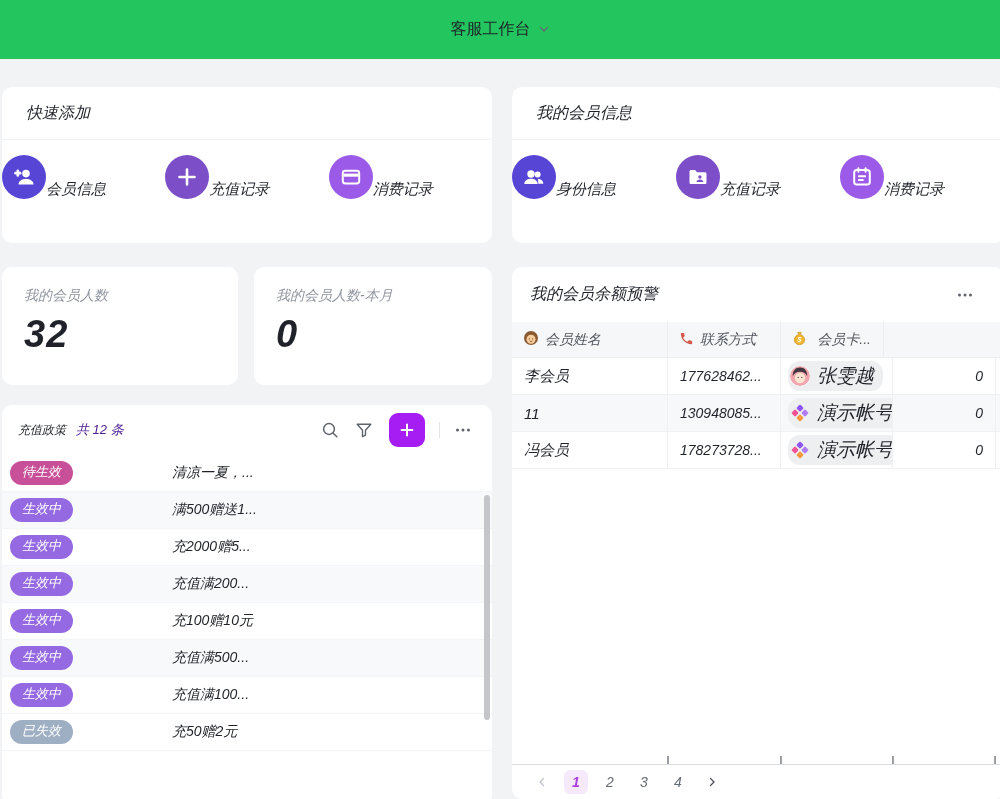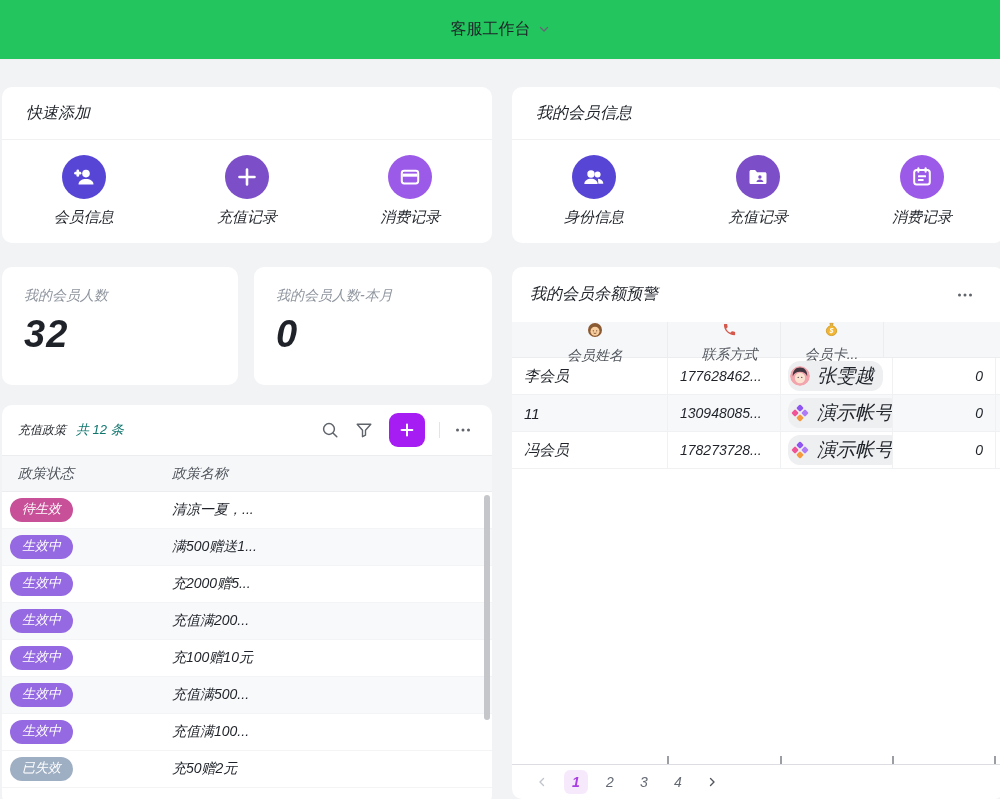--- a/index.html
+++ b/index.html
@@ -17,47 +17,47 @@
     display:flex; align-items:center; justify-content:center;
   }
   .topbar-title { display:flex; align-items:center; gap:7px; font-size:16px; color:#1F2329; cursor:pointer; }
   
   .card { position:absolute; background:#fff; border-radius:10px;font-style:italic; }
   .card-head {
     display:flex; align-items:center; height:53px; padding:0 24px;
     border-bottom:1px solid #F0F1F2; font-size:16px; font-weight:500; color:#1F2329;
   }
   .quick-items { display:flex; padding-top:15px; }
-  .quick-item { flex:1; display:flex; flex-direction:column; align-items:center; cursor:pointer; }
+  .quick-item { flex:1; display:flex; flex-direction:row; align-items:flex-end; cursor:pointer; }
   .circle { width:44px; height:44px; border-radius:50%; display:flex; align-items:center; justify-content:center; }
   .quick-label { margin-top:9px; font-size:15px; color:#1F2329; }
   
   .stat-card { padding:20px 22px; }
   .stat-label { font-size:14px; color:#8F959E; }
   .stat-value { margin-top:8px; font-size:38px; font-weight:650; color:#1F2329; letter-spacing:1px; }
   
   .alert-head { display:flex; align-items:center; justify-content:space-between; height:55px; padding:0 26px 0 18px; font-size:16px; font-weight:500; }
   .thead { display:flex; align-items:center; height:36px; background:#F6F7F8; border-bottom:1px solid #ECEDEF; color:#51565D; font-size:14px; font-weight:400; }
-  .th { display:flex; align-items:center; gap:6px; padding-left:11px; height:100%; border-right:1px solid #ECEDEF;flex-direction:column; }
+  .th { display:flex; align-items:center; gap:6px; padding-left:11px; height:100%; border-right:1px solid #ECEDEF; }
   .trow { display:flex; align-items:center; height:37px; border-bottom:1px solid #F0F1F3; font-size:15px; cursor:pointer; }
   .trow.alt { background:#F7F8FA; }
   .td { display:flex; align-items:center; padding-left:12px; height:100%; border-right:1px solid #F0F1F3; overflow:hidden; white-space:nowrap; }
   .c-name { width:156px; } .c-contact { width:113px; font-size:14px; } .c-agent { width:112px; padding-left:7px; } .c-balance { width:103px; justify-content:flex-end; padding-right:12px; font-size:14px; }
   .pill { display:flex; align-items:center; gap:7px; background:#EEEFF1; border-radius:12px; padding:2px 9px 2px 2px; font-size:19px; color:#1F2329; }
   .avatar { width:20px; height:20px; border-radius:50%; overflow:hidden; flex:0 0 20px; }
   .table-bottom { position:absolute; left:0; bottom:34px; width:100%; border-bottom:1px solid #DBDDE0; }
   .tick { position:absolute; bottom:0; width:2px; height:8px; background:#9B9EA3; }
   .pagination { position:absolute; left:18px; bottom:5px; display:flex; align-items:center; gap:10px; font-size:14px; color:#646A73; }
   .page-num { min-width:24px; height:24px; display:flex; align-items:center; justify-content:center; border-radius:6px; cursor:pointer; }
   .page-num.active { background:#F7E9FC; color:#A93FE3; font-weight:bold; }
   .page-arrow { width:24px; height:24px; display:flex; align-items:center; justify-content:center; cursor:pointer; }
   
   .policy-head { display:flex; align-items:center; height:50px; padding:0 14px 0 16px; }
   .policy-title { font-size:12px; font-weight:500; }
-  .policy-count { margin-left:10px; font-size:13px; color:#0f766e; }
+  .policy-count { margin-left:10px; font-size:13px; color:#4c1d95; }
   .tools { margin-left:auto; display:flex; align-items:center; gap:4px; }
   .tool-btn { width:30px; height:30px; display:flex; align-items:center; justify-content:center; border-radius:6px; cursor:pointer; }
   .add-btn { width:36px; height:34px; border-radius:9px; display:flex; align-items:center; justify-content:center; cursor:pointer; margin:0 6px; }
   .tool-sep { width:1px; height:16px; background:#E3E4E6; margin:0 4px; }
   .phead { display:flex; align-items:center; height:37px; background:#F6F7F8; border-top:1px solid #ECEDEF; border-bottom:1px solid #ECEDEF; color:#51565D; font-size:14px; }
   .phead .col-status { padding-left:16px; width:160px; }
   .phead .col-name { padding-left:10px; }
   .prow { display:flex; align-items:center; height:37px; border-bottom:1px solid #F3F4F5; font-size:14px; cursor:pointer; }
   .prow.alt { background:#F8F9FB; }
   .prow .col-status { width:160px; padding-left:8px; }
@@ -318,24 +318,20 @@
       <span class="tool-btn">
         <svg width="18" height="18" viewBox="0 0 18 18">
             <circle cx="3.5" cy="9" r="1.5" fill="#5F646B"></circle>
             <circle cx="9" cy="9" r="1.5" fill="#5F646B"></circle>
             <circle cx="14.5" cy="9" r="1.5" fill="#5F646B"></circle>
           </svg>
       </span>
     </div>
   </div>
 
-  <div class="phead">
-    <div class="col-status">政策状态</div>
-    <div class="col-name">政策名称</div>
-  </div>
 
   <div class="prow">
     <div class="col-status"><span class="badge" style="background: rgb(200, 80, 152);">待生效</span></div>
     <div class="col-name">清凉一夏，...</div>
   </div>
   <div class="prow alt">
     <div class="col-status"><span class="badge" style="background: rgb(149, 105, 226);">生效中</span></div>
     <div class="col-name">满500赠送1...</div>
   </div>
   <div class="prow">

